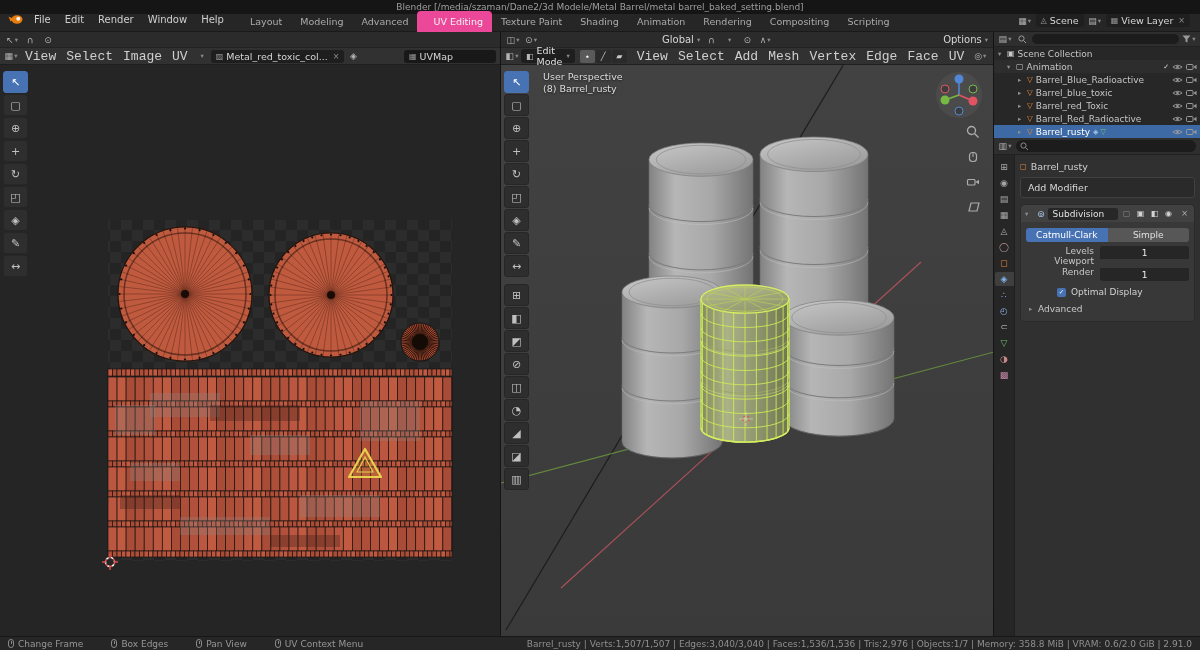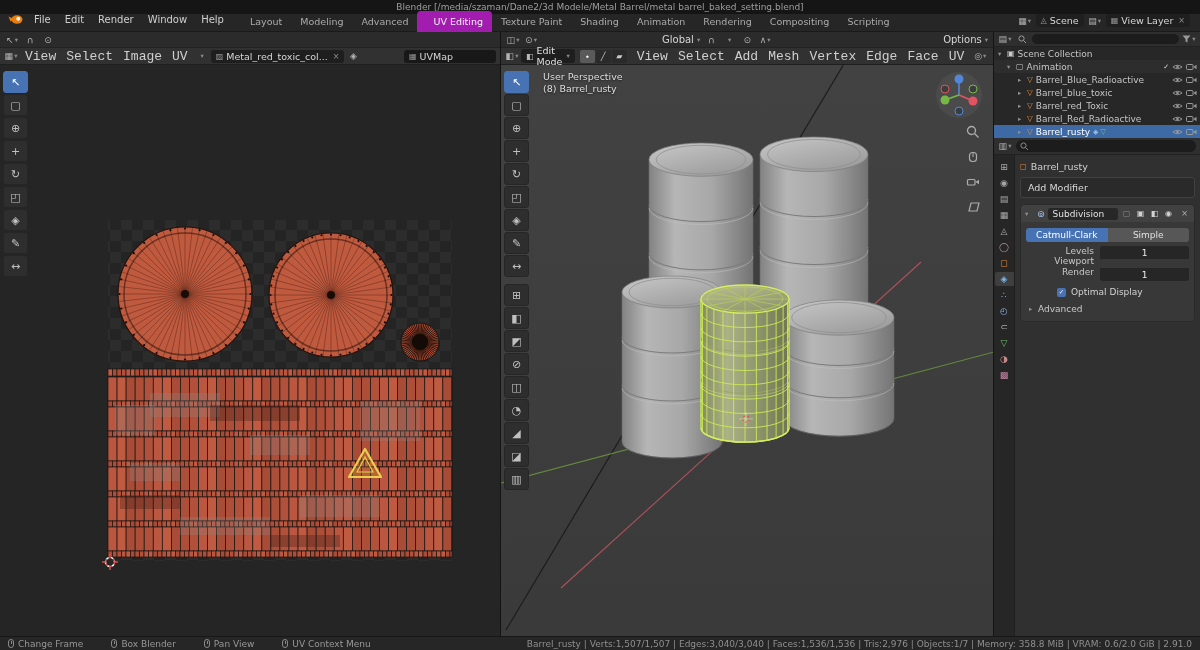--- a/index.html
+++ b/index.html
@@ -6,21 +6,21 @@
 html,body{width:1200px;height:650px;overflow:hidden;background:#232323;}
 body{position:relative;font-size:10px;color:#c8c8c8;}
 .titlebar{position:absolute;left:0;top:0;width:1200px;height:14px;background:#151515;display:flex;align-items:center;justify-content:center;color:#9f9f9f;font-size:9px;}
 .topbar{position:absolute;left:0;top:14px;width:1200px;height:18px;background:#262626;border-bottom:1px solid #1a1a1a;display:flex;align-items:flex-start;padding:0 4px;}
 .blender-logo{display:flex;align-items:center;margin:0 4px;}
 .hrow{display:flex;align-items:center;}
 .menu-item{padding:0 7px;color:#cfcfcf;font-size:10px;cursor:default;}
 .row2 .menu-item{padding:0 5px;font-size:13px;font-family:Liberation Mono, monospace;}
 .ws-tabs{display:flex;align-items:flex-end;height:18px;margin-left:10px;}
 .ws-tab{padding:0 9px;height:21px;display:flex;align-items:center;color:#ababab;font-size:9.5px;border-radius:4px 4px 0 0;}
-.ws-tab.active{background:#a21caf;color:#f2f2f2;padding-left:16px;}
+.ws-tab.active{background:#ec4899;color:#f2f2f2;padding-left:16px;}
 .topbar-right{margin-left:auto;display:flex;align-items:center;gap:4px;padding-right:6px;}
 .pill{display:flex;align-items:center;gap:3px;background:#1f1f1f;border-radius:3px;height:13px;padding:0 5px;font-size:9.5px;color:#d6d6d6;}
 .pill .pic{color:#9a9a9a;font-size:8px;}
 .pill-x{color:#8f8f8f;font-size:8px;margin-left:2px;}
 .ic{min-width:14px;height:13px;display:inline-flex;align-items:center;justify-content:center;color:#b2b2b2;font-size:9px;}
 .dd{color:#8a8a8a;font-size:6.5px;margin-left:1px;}
 .spacer{flex:1;}
 
 .uv-pane{position:absolute;left:0;top:32px;width:500px;height:604px;background:#262626;}
 .vp-pane{position:absolute;left:500px;top:32px;width:493px;height:604px;background:#3d3d3d;border-left:1px solid #141414;}
@@ -1677,21 +1677,21 @@
 </div>
 
 <div class="statusbar">
   <div id="status-hints" class="hints">
       <div class="hint">
         <div class="mouse-ic"></div>
         <div>Change Frame</div>
       </div>
       <div class="hint">
         <div class="mouse-ic"></div>
-        <div>Box Blender</div>
+        <div>Box Edges</div>
       </div>
       <div class="hint">
         <div class="mouse-ic"></div>
         <div>Pan View</div>
       </div>
       <div class="hint">
         <div class="mouse-ic"></div>
         <div>UV Context Menu</div>
       </div>
     </div>

